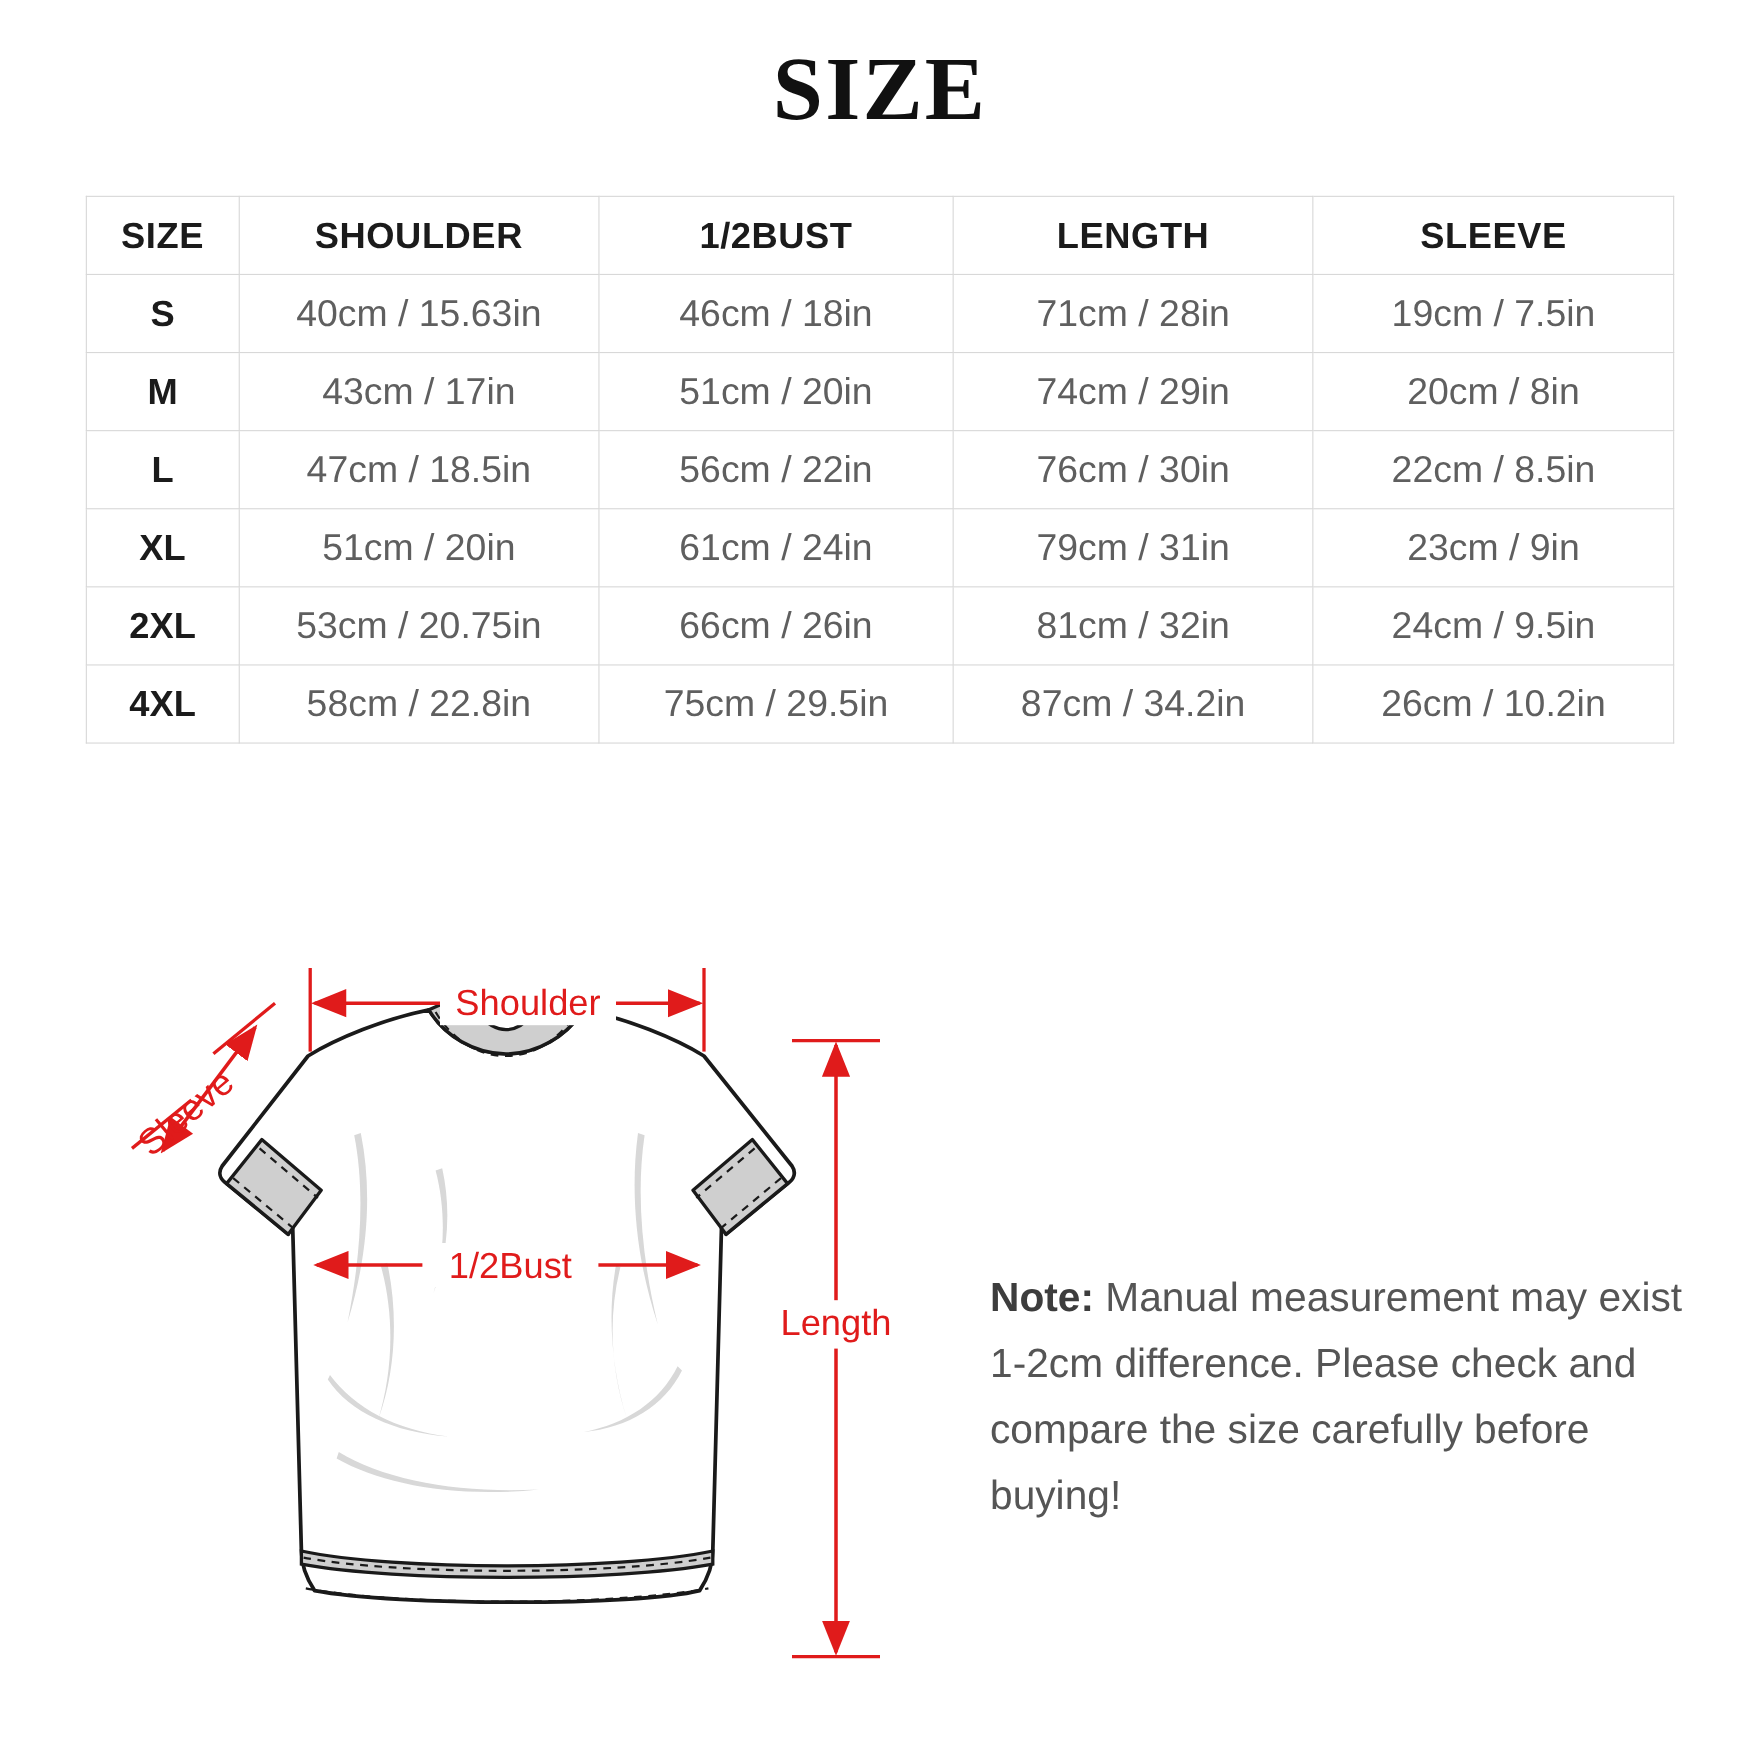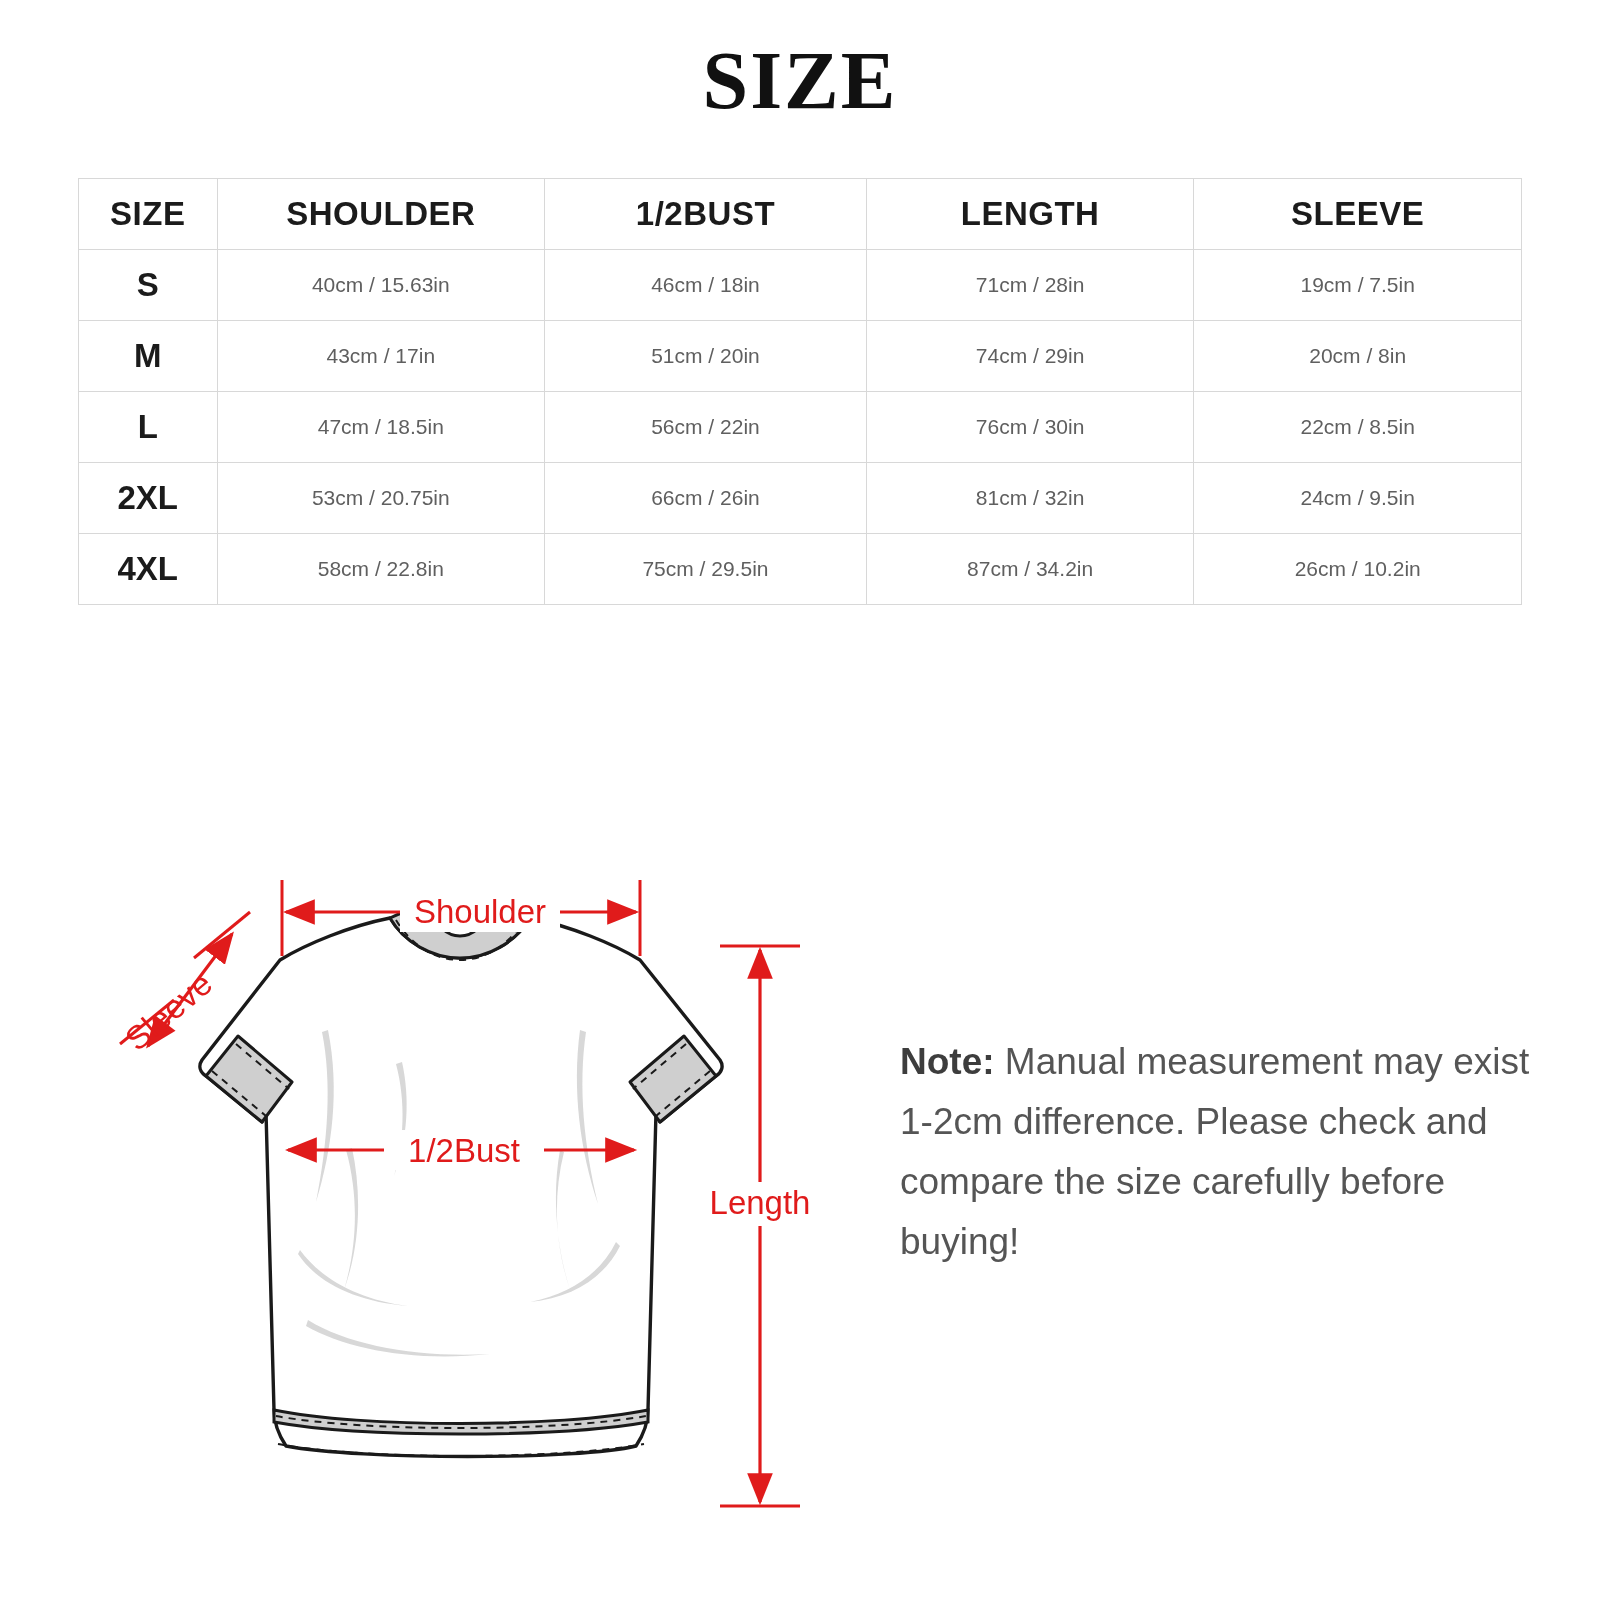--- a/index.html
+++ b/index.html
@@ -55,21 +55,21 @@
     font-weight: 700;
     color: #1b1b1b;
     letter-spacing: 0.5px;
   }
   table.size-table td.sz {
     font-size: 33px;
     font-weight: 700;
     color: #1b1b1b;
   }
   table.size-table td.val {
-    font-size: 21px;
+    font-size: 34px;
     font-weight: 400;
     color: #5f5f5f;
   }
   col.c0 { width: 9.6%; }
   col.c1 { width: 22.7%; }
   col.c2 { width: 22.3%; }
   col.c3 { width: 22.7%; }
   col.c4 { width: 22.7%; }
 
   
@@ -79,21 +79,21 @@
     top: 850px;
     width: 820px;
     height: 720px;
   }
   .diagram svg { display: block; }
 
   
   .note {
     position: absolute;
     left: 900px;
-    top: 1032px;
+    top: 1150px;
     width: 660px;
     font-size: 37px;
     line-height: 1.62;
     color: #555555;
   }
   .note b {
     color: #3d3d3d;
     font-weight: 700;
   }
 </style>
@@ -134,20 +134,27 @@
         <td class="val">51cm / 20in</td>
         <td class="val">74cm / 29in</td>
         <td class="val">20cm / 8in</td>
       </tr>
       <tr>
         <td class="sz">L</td>
         <td class="val">47cm / 18.5in</td>
         <td class="val">56cm / 22in</td>
         <td class="val">76cm / 30in</td>
         <td class="val">22cm / 8.5in</td>
+      </tr>
+      <tr>
+        <td class="sz">XL</td>
+        <td class="val">51cm / 20in</td>
+        <td class="val">61cm / 24in</td>
+        <td class="val">79cm / 31in</td>
+        <td class="val">23cm / 9in</td>
       </tr>
       <tr>
         <td class="sz">2XL</td>
         <td class="val">53cm / 20.75in</td>
         <td class="val">66cm / 26in</td>
         <td class="val">81cm / 32in</td>
         <td class="val">24cm / 9.5in</td>
       </tr>
       <tr>
         <td class="sz">4XL</td>

